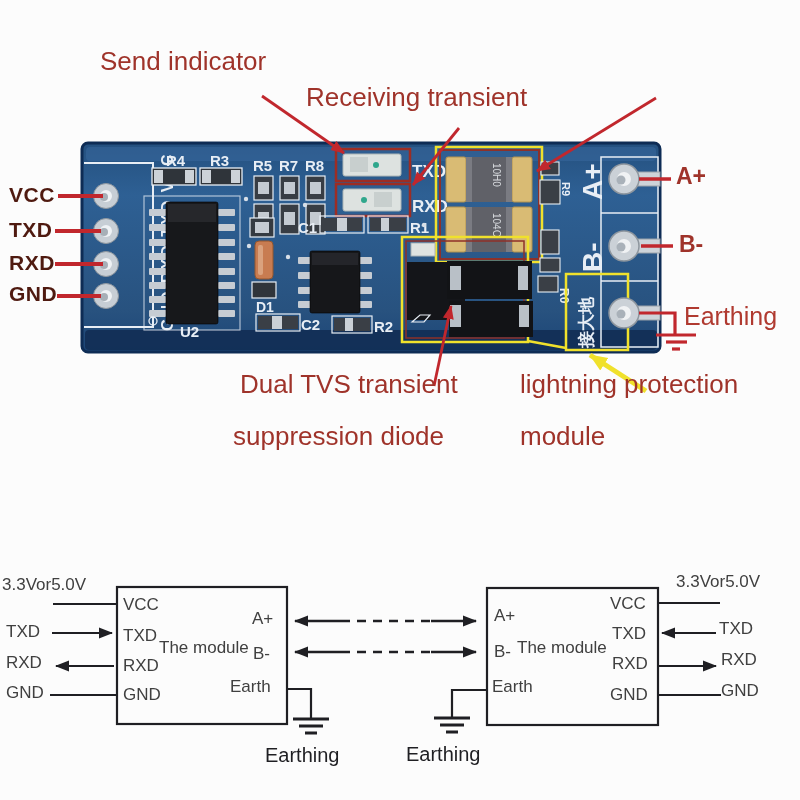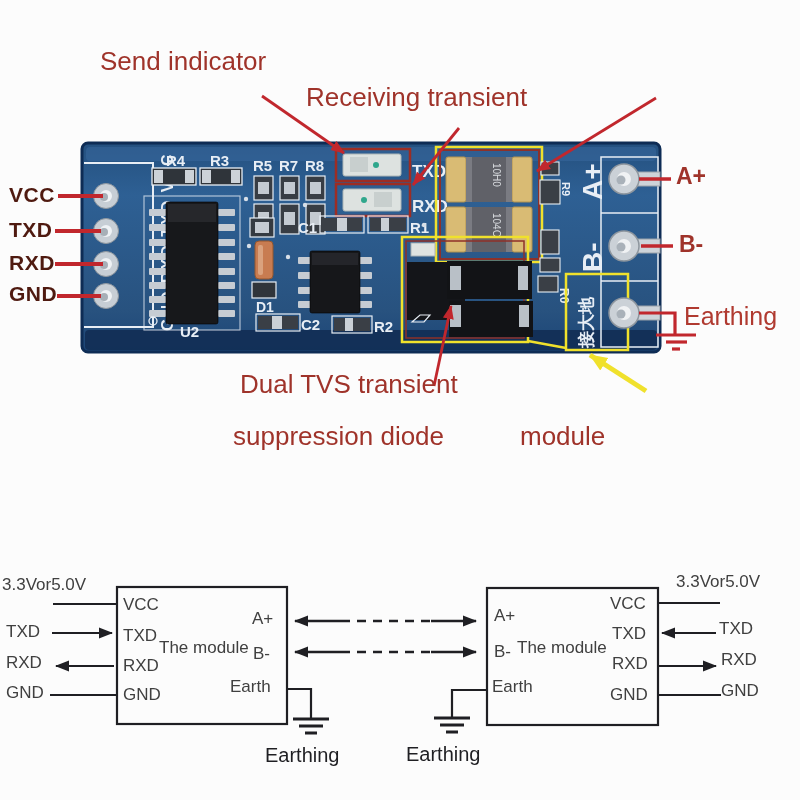--- a/index.html
+++ b/index.html
@@ -347,20 +347,21 @@
 <div class="txt pinl" style="left:9px;top:219px;">TXD</div>
 <div class="txt pinl" style="left:9px;top:252px;">RXD</div>
 <div class="txt pinl" style="left:9px;top:283px;">GND</div>
 
 <div class="txt pinr" style="left:676px;top:164px;">A+</div>
 <div class="txt pinr" style="left:679px;top:232px;">B-</div>
 <div class="txt earth-top" style="left:684px;top:303px;">Earthing</div>
 
 <div class="txt ann" style="left:240px;top:371px;">Dual TVS transient</div>
 <div class="txt ann" style="left:233px;top:423px;">suppression diode</div>
+<div class="txt ann" style="left:520px;top:371px;">lightning protection</div>
 <div class="txt ann" style="left:520px;top:423px;">module</div>
 
 <div class="txt dg" style="left:2px;top:576px;">3.3Vor5.0V</div>
 <div class="txt dg" style="left:6px;top:623px;">TXD</div>
 <div class="txt dg" style="left:6px;top:654px;">RXD</div>
 <div class="txt dg" style="left:6px;top:684px;">GND</div>
 
 <div class="txt dg" style="left:123px;top:596px;">VCC</div>
 <div class="txt dg" style="left:123px;top:627px;">TXD</div>
 <div class="txt dg" style="left:123px;top:657px;">RXD</div>

